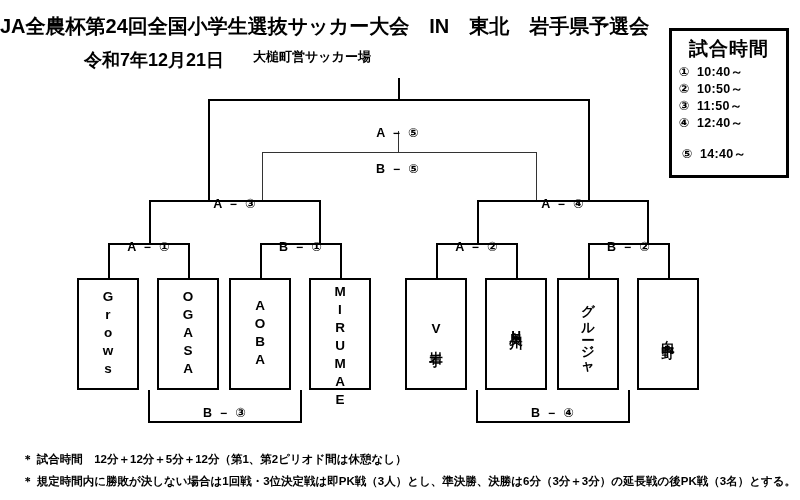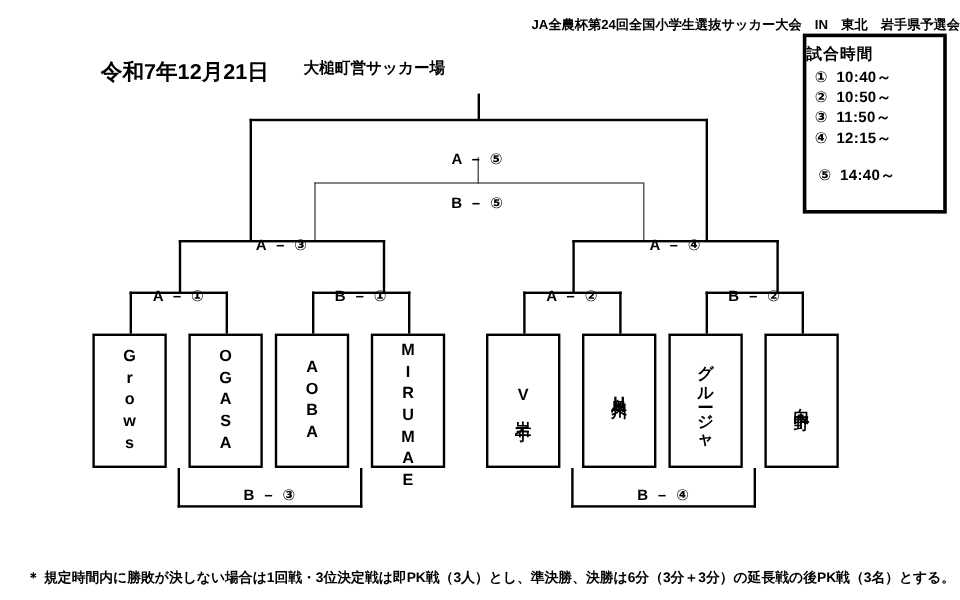--- a/index.html
+++ b/index.html
@@ -20,22 +20,22 @@
     left: 0; top: 0;
     width: 800px;
     height: 500px;
   }
   .abs { position: absolute; }
 
   
   #title {
     left: 0; top: 13px;
     width: 800px;
-    text-align: right;
-    font-size: 11px;
+    text-align: left;
+    font-size: 20px;
     font-weight: bold;
     letter-spacing: 0px;
     white-space: nowrap;
   }
   #date {
     left: 84px; top: 48px;
     font-size: 18px;
     font-weight: bold;
     white-space: nowrap;
   }
@@ -48,22 +48,22 @@
 
   
   #legend {
     left: 669px; top: 28px;
     width: 120px; height: 150px;
     border: 3px solid #000;
     box-sizing: border-box;
     background: #fff;
   }
   #legend .legend-title {
-    text-align: left;
-    font-size: 13px;
+    text-align: center;
+    font-size: 19px;
     font-weight: bold;
     margin-top: 5px;
     letter-spacing: 1px;
   }
   #legend .legend-rows {
     margin-top: 2px;
     padding-left: 7px;
   }
   #legend .legend-row {
     font-size: 12.5px;
@@ -152,21 +152,21 @@
       <div class="legend-row">
         <span class="lg-num">②</span>
         <span class="lg-time">10:50～</span>
       </div>
       <div class="legend-row">
         <span class="lg-num">③</span>
         <span class="lg-time">11:50～</span>
       </div>
       <div class="legend-row">
         <span class="lg-num">④</span>
-        <span class="lg-time">12:15～</span>
+        <span class="lg-time">12:40～</span>
       </div>
       <div class="legend-row spaced">
         <span class="lg-num">⑤</span>
         <span class="lg-time">14:40～</span>
       </div>
     </div>
   </div>
 
   <div class="abs vline" style="left:398px; top:78px; height:22px;"></div>
 
@@ -243,15 +243,16 @@
   <div class="abs team-box" style="left:485px;">
     <span class="team-name">奥州U</span>
   </div>
   <div class="abs team-box" style="left:557px;">
     <span class="team-name">グルージャ</span>
   </div>
   <div class="abs team-box" style="left:637px;">
     <span class="team-name">向中野</span>
   </div>
 
+  <div class="abs footnote" id="footnote1">＊ 試合時間　12分＋12分＋5分＋12分（第1、第2ピリオド間は休憩なし）</div>
   <div class="abs footnote" id="footnote2">＊ 規定時間内に勝敗が決しない場合は1回戦・3位決定戦は即PK戦（3人）とし、準決勝、決勝は6分（3分＋3分）の延長戦の後PK戦（3名）とする。</div>
 
 </div>
 
 </body></html>

